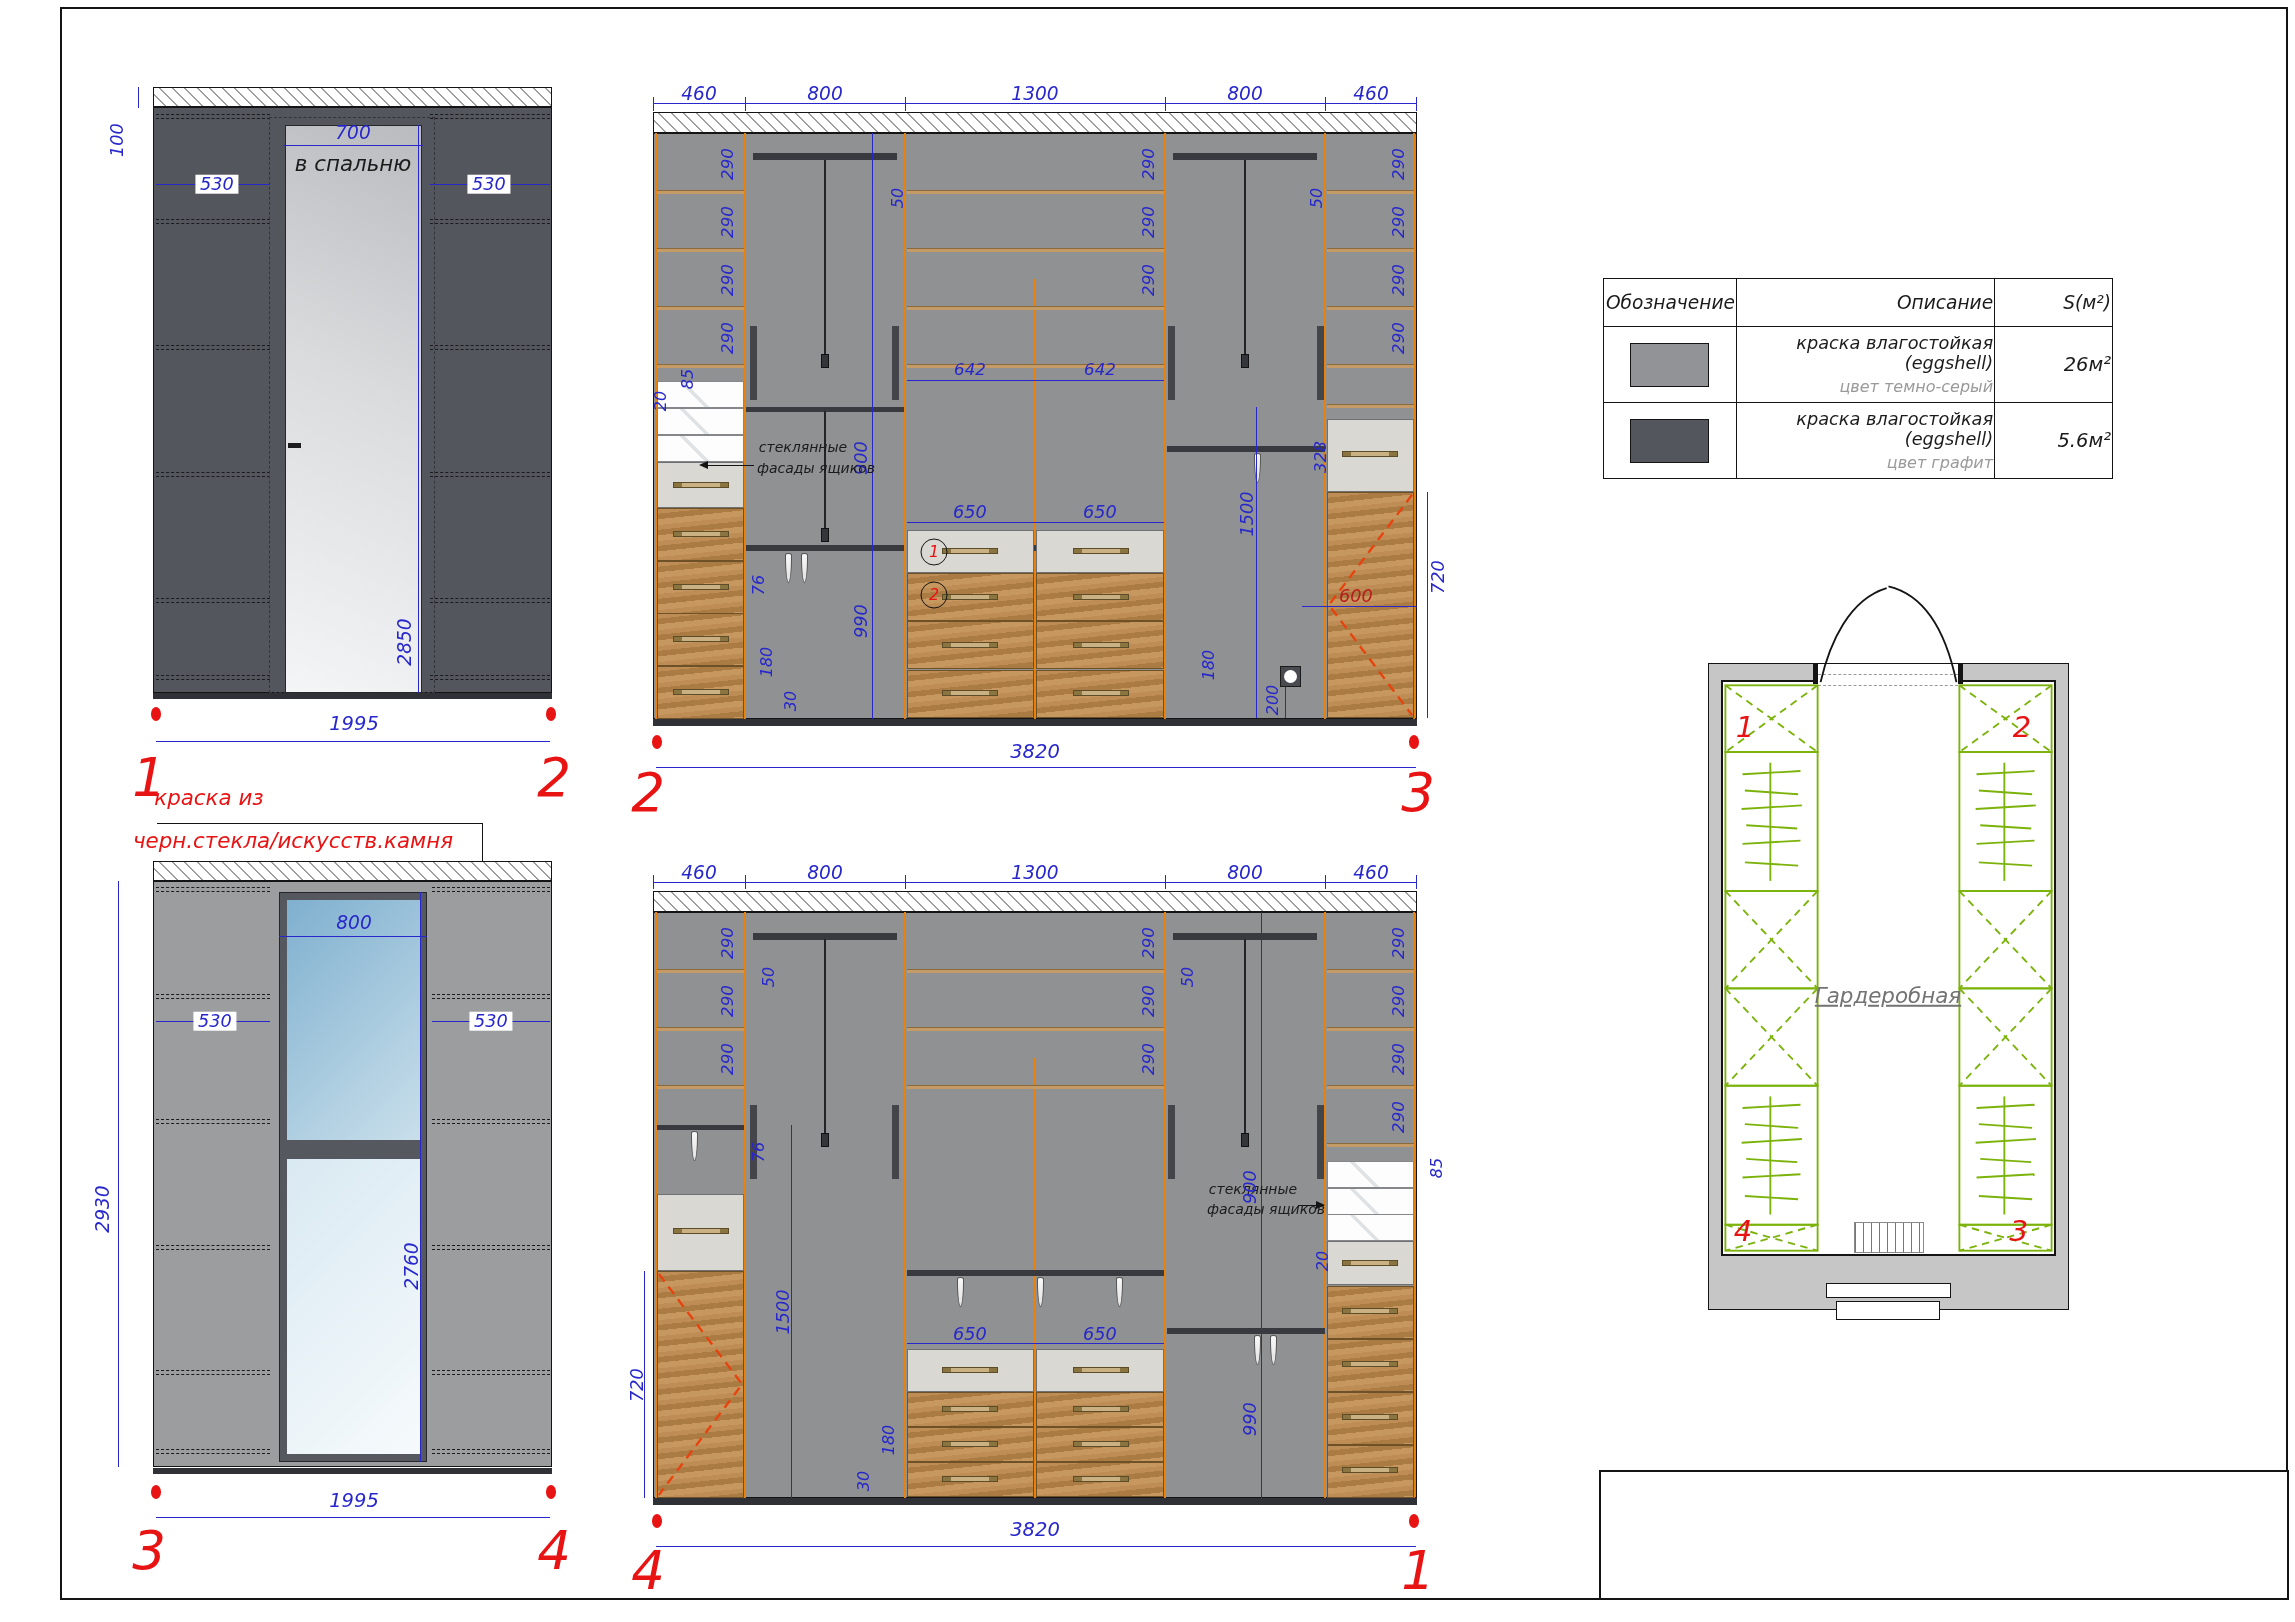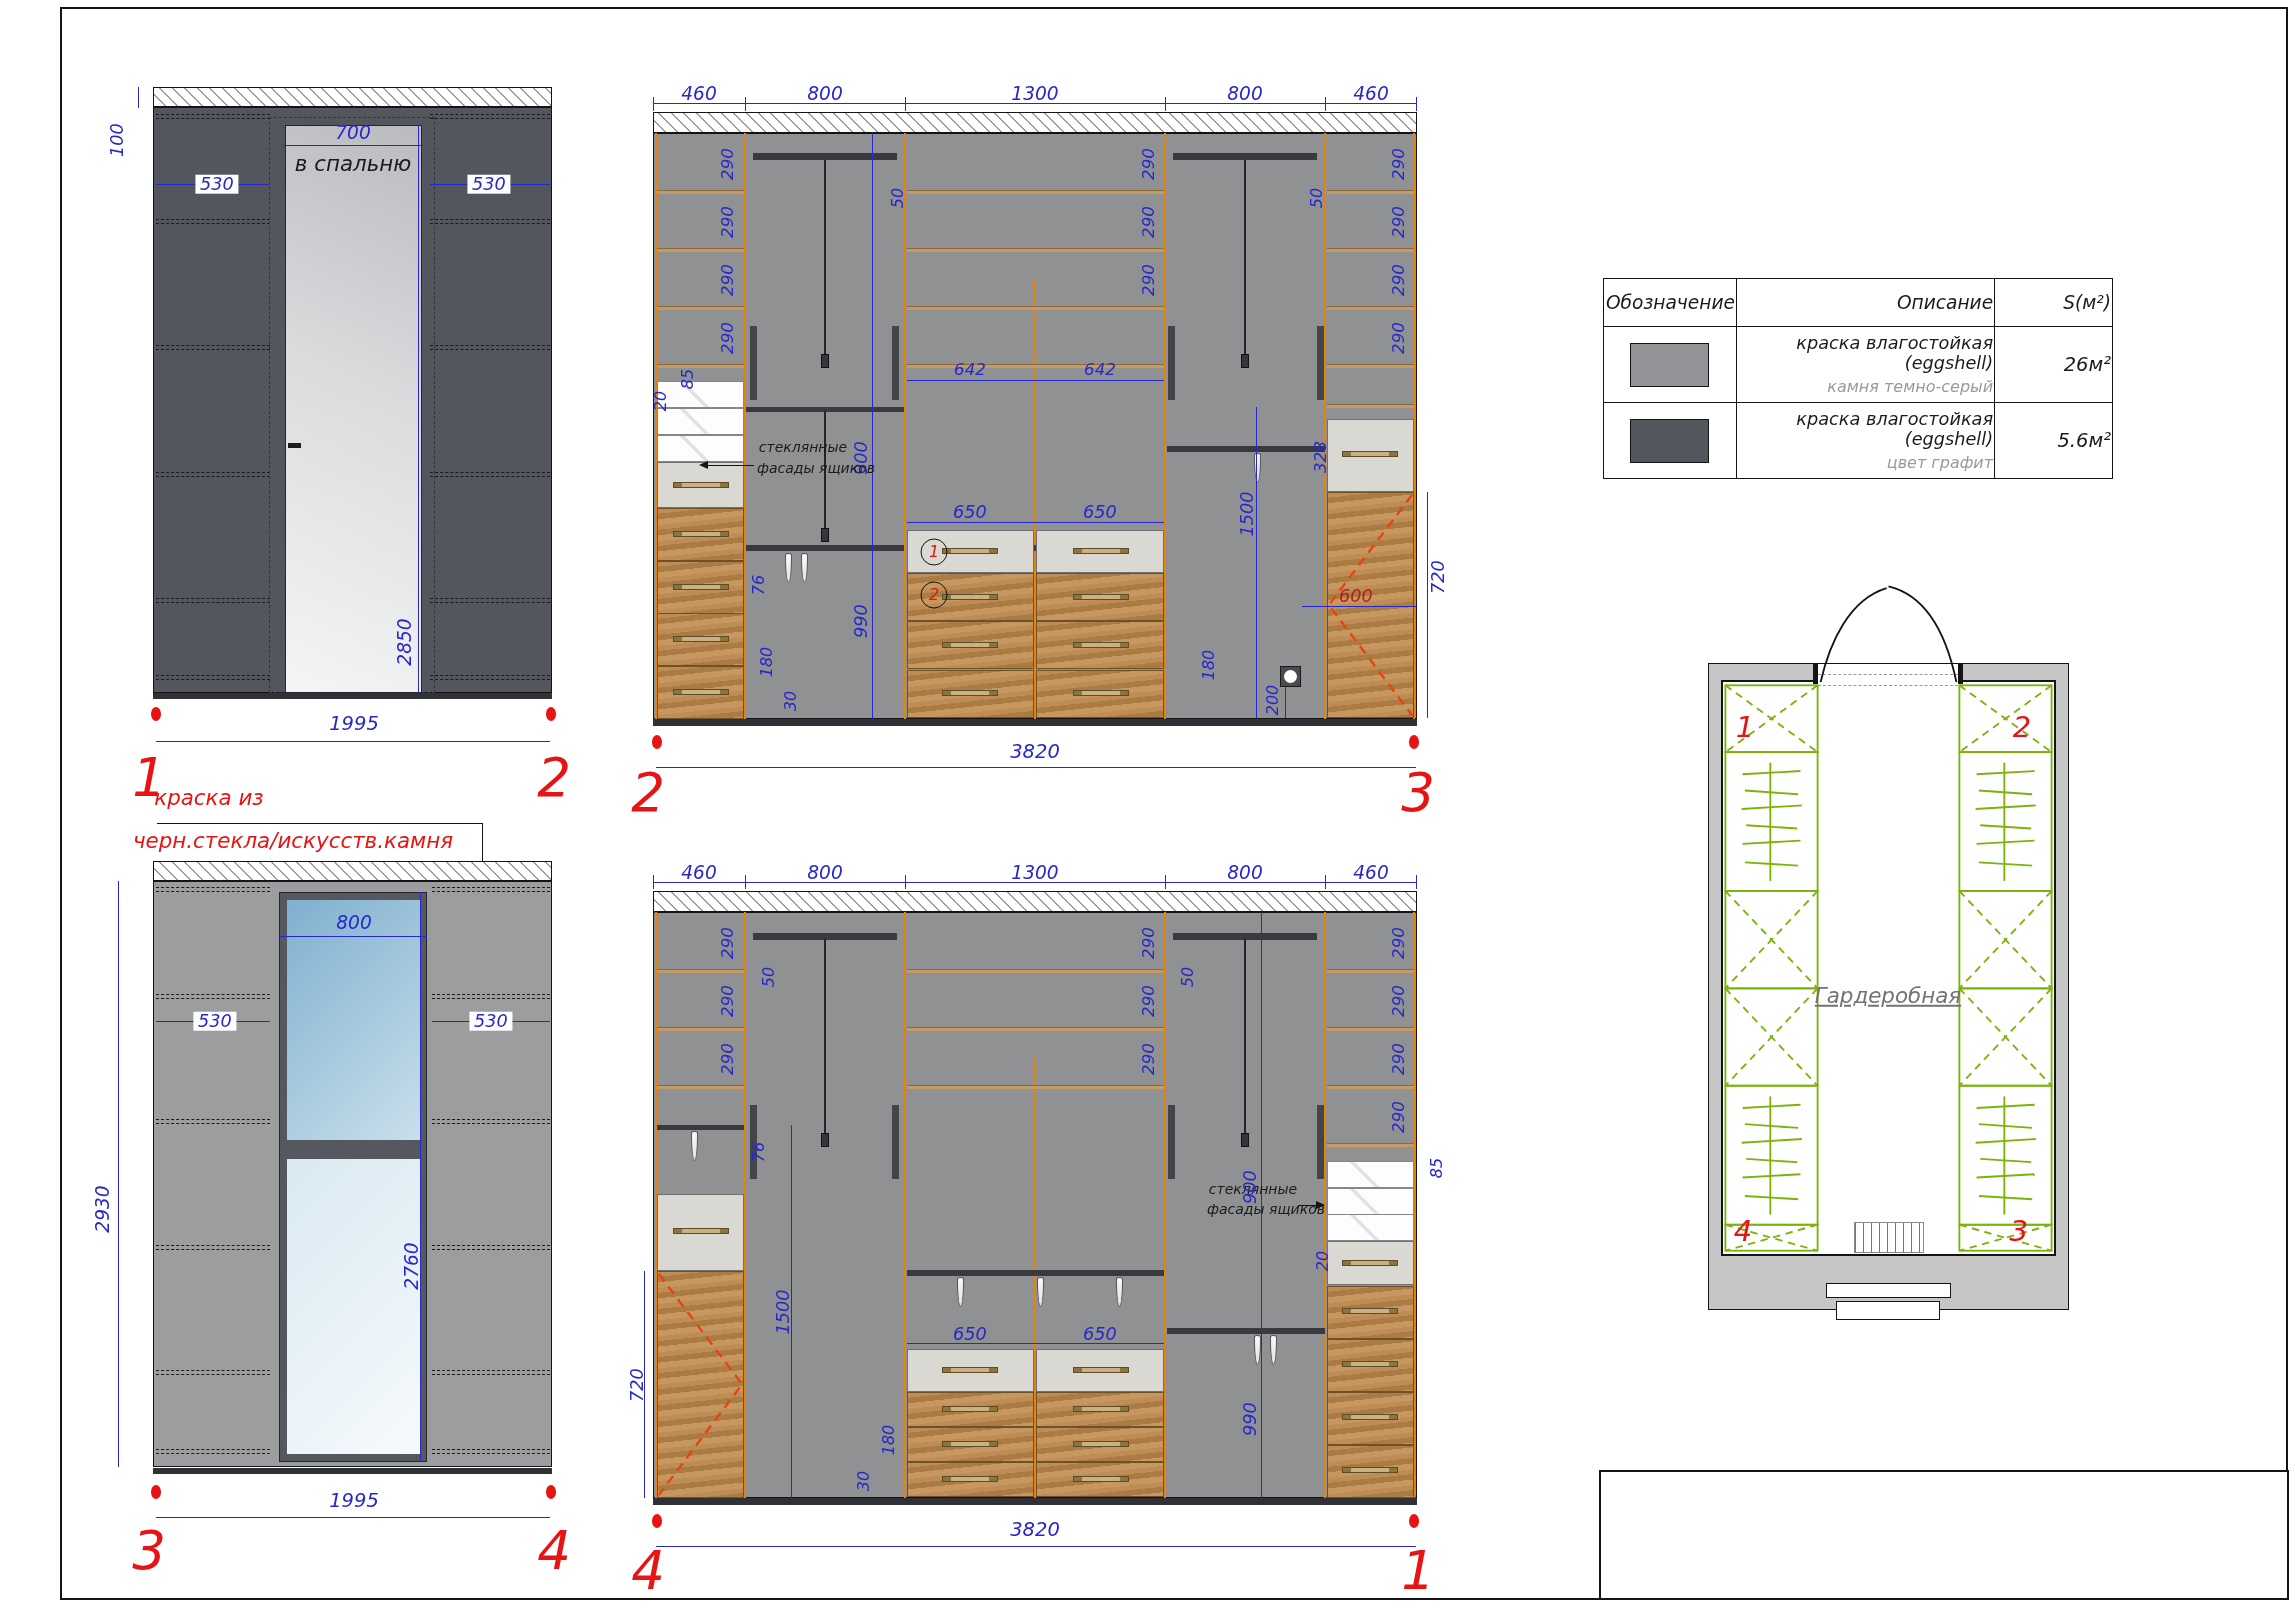--- a/index.html
+++ b/index.html
@@ -329,21 +329,21 @@
       <th style="width:130px;">Обозначение</th>
       <th style="width:261px;">Описание</th>
       <th style="width:118px;margin-top:26px;">S(м²)</th>
     </tr>
     <tr class="muted">
       <td>
             <div class="sw sw1"></div>
           </td>
       <td class="desccell">
         <div class="dline1">краска влагостойкая (eggshell)</div>
-        <div class="dline2">камня темно-серый</div>
+        <div class="dline2">цвет темно-серый</div>
       </td>
       <td class="areacell">26м²</td>
     </tr>
     <tr class="muted">
       <td>
             <div class="sw sw2"></div>
           </td>
       <td class="desccell">
         <div class="dline1">краска влагостойкая (eggshell)</div>
         <div class="dline2">цвет графит</div>

